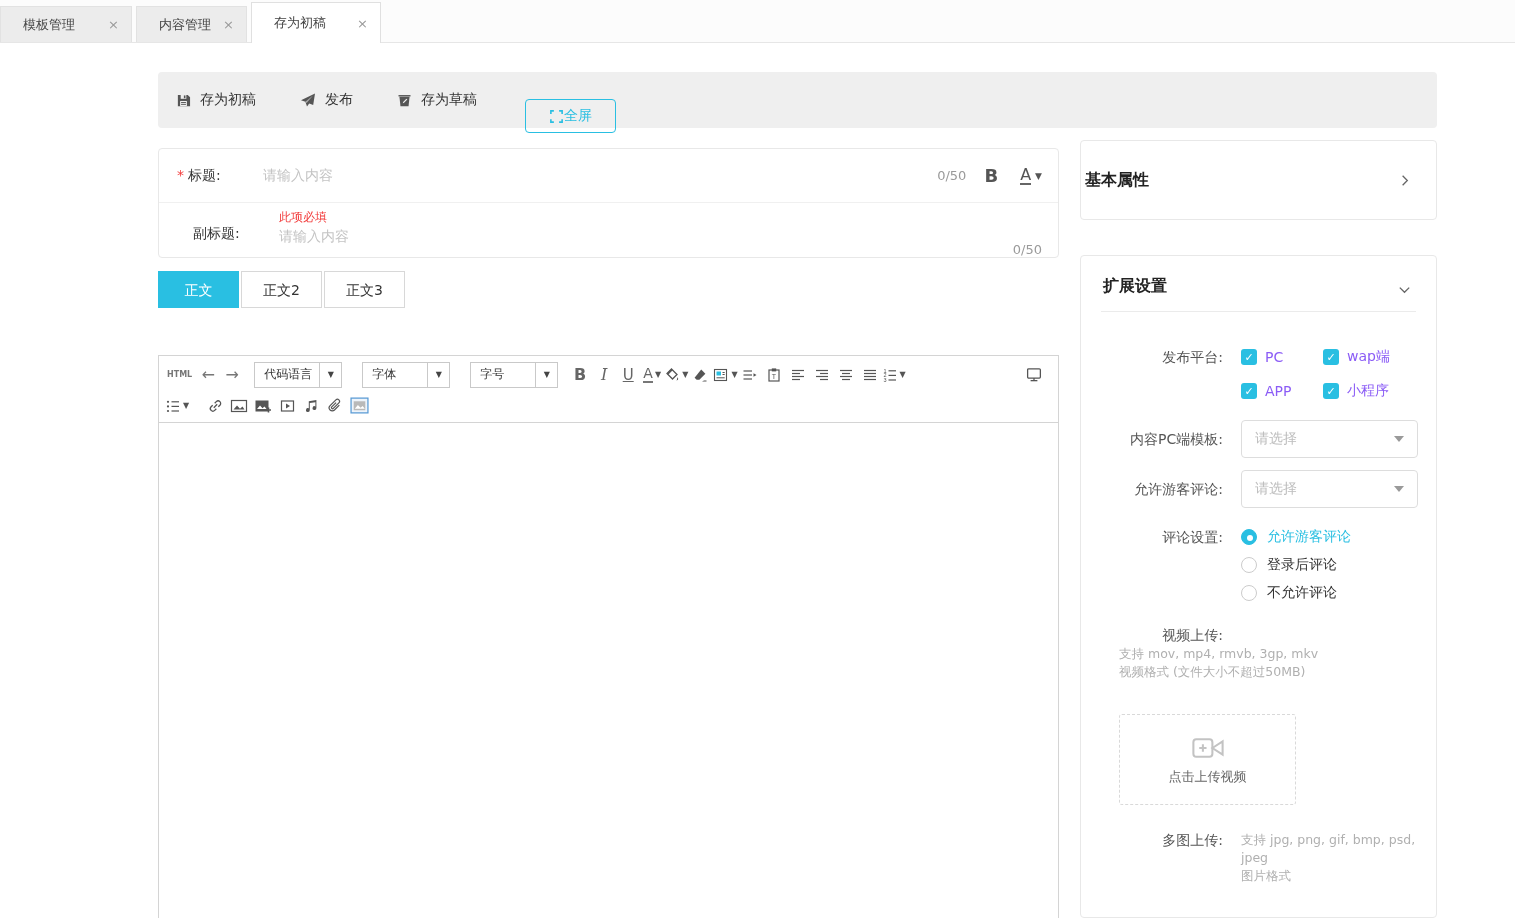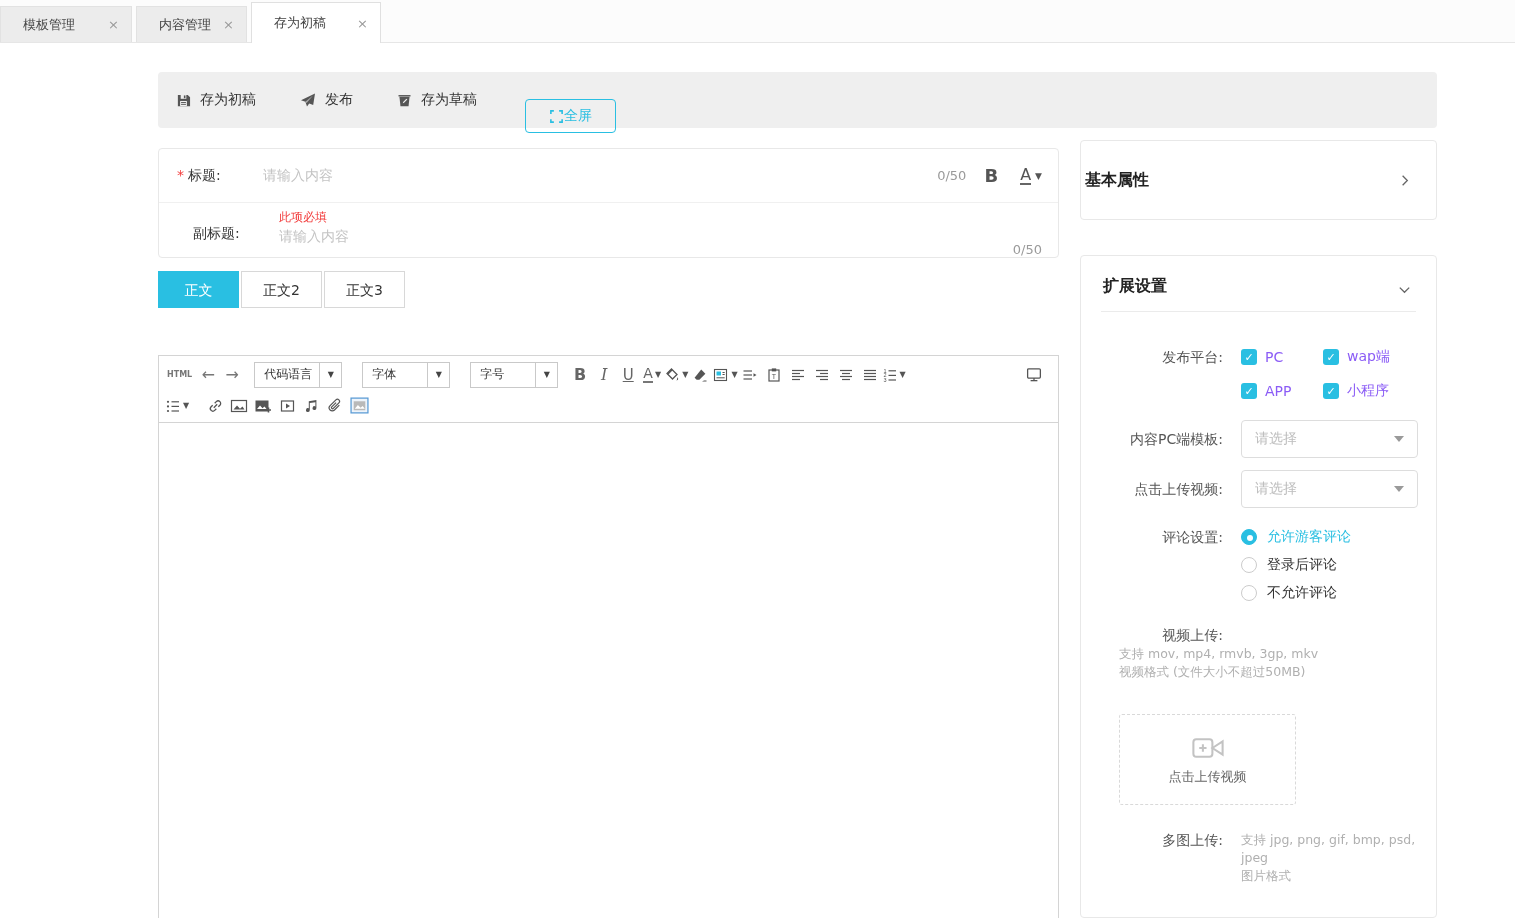--- a/index.html
+++ b/index.html
@@ -432,21 +432,21 @@
     <span class="xlabel">内容PC端模板:</span>
     <div class="xctl">
       <div class="sel">
         <span>请选择</span>
         <span class="sel-caret"></span>
       </div>
     </div>
   </div>
 
   <div class="xrow" style="margin-top:12px;">
-    <span class="xlabel">点击上传视频:</span>
+    <span class="xlabel">允许游客评论:</span>
     <div class="xctl">
       <div class="sel">
         <span>请选择</span>
         <span class="sel-caret"></span>
       </div>
     </div>
   </div>
 
   <div class="xrow top" style="margin-top:20px;">
     <span class="xlabel">评论设置:</span>

